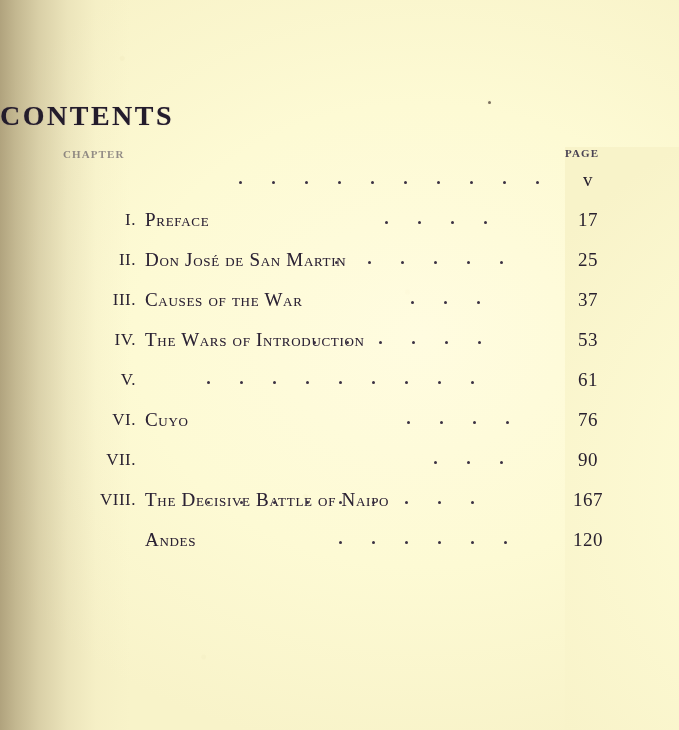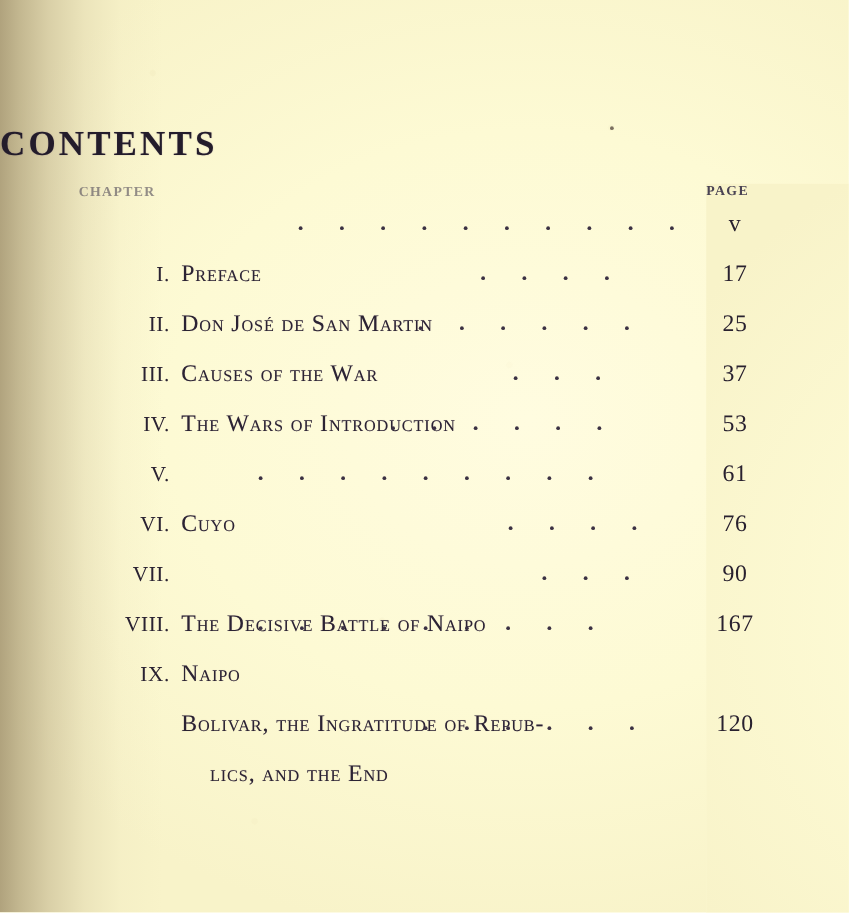--- a/index.html
+++ b/index.html
@@ -269,40 +269,35 @@
         <div class="label">The Decisive Battle of Naipo</div>
         <div class="dots" style="left: 434.2px;">
           <i></i>
           <i></i>
           <i></i>
         </div>
         <div class="pg">90</div>
       </div>
       <div class="row">
         <div class="num">VIII.</div>
-        <div class="label">Naipo</div>
+        <div class="label">Andes</div>
         <div class="dots" style="left: 207.4px;">
           <i></i>
           <i></i>
           <i></i>
           <i></i>
           <i></i>
           <i></i>
           <i></i>
           <i></i>
           <i></i>
         </div>
         <div class="pg">167</div>
       </div>
       <div class="row">
-        <div class="num">IX.</div>
-        <div class="label">Bolivar, the Ingratitude of Repub-</div>
-      </div>
-      <div class="row">
-        <div class="label indent2">lics, and the End</div>
         <div class="dots" style="left: 339.4px;">
           <i></i>
           <i></i>
           <i></i>
           <i></i>
           <i></i>
           <i></i>
         </div>
         <div class="pg">120</div>
       </div>

